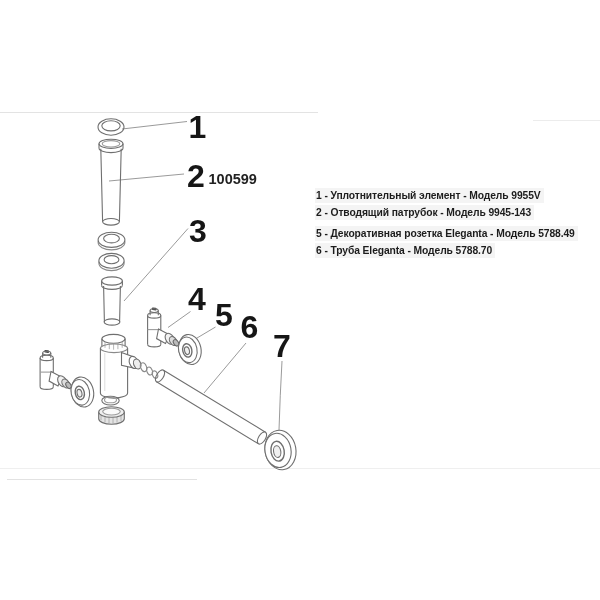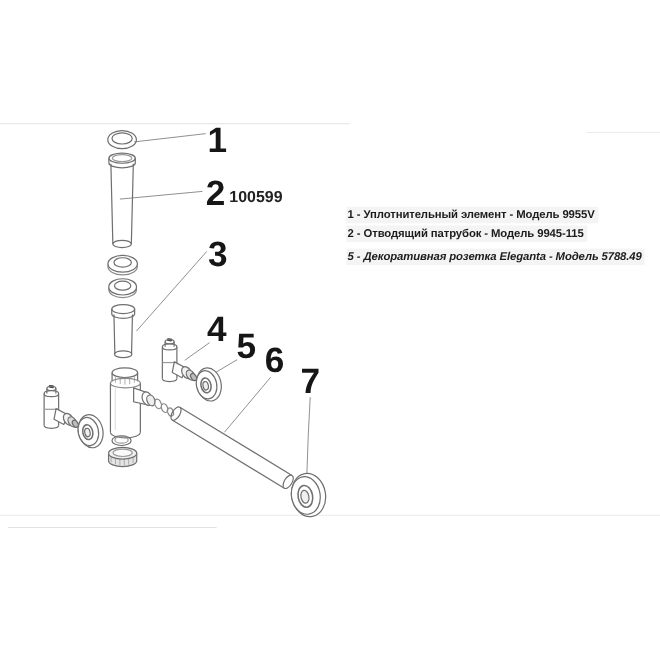--- a/index.html
+++ b/index.html
@@ -10,21 +10,21 @@
   .diagram-svg{position:absolute;left:0;top:0;}
   .parts-list{
     position:absolute;left:315px;top:188px;
   }
   .parts-list .item{
     display:table;white-space:nowrap;
     font-size:10.3px;font-weight:bold;line-height:13.4px;
     color:#1c1c1c;letter-spacing:-0.1px;
     background:#f4f4f4;padding:1px 3px 1px 1px;margin-bottom:1.2px;text-align:right;
   }
-  .parts-list .item.gap{margin-top:6px;font-style:italic;}
+  .parts-list .item.gap{margin-top:6px;}
   .callout{
     font-family:"Liberation Sans",sans-serif;
     font-weight:bold;font-size:32px;fill:#161616;
   }
   .article{
     font-family:"Liberation Sans",sans-serif;
     font-weight:bold;font-size:14.5px;fill:#222;
   }
 </style>
 </head>
@@ -164,17 +164,18 @@
       <text class="callout" x="224" y="325.5">5</text>
       <text class="callout" x="249.5" y="338">6</text>
       <text class="callout" x="282" y="357">7</text>
     </g>
 
     <text class="article" x="208.5" y="184" text-anchor="start">100599</text>
   </svg>
 
   <div class="parts-list">
     <div class="item">1 - Уплотнительный элемент - Модель 9955V</div>
-    <div class="item">2 - Отводящий патрубок - Модель 9945-115</div>
+    <div class="item">2 - Отводящий патрубок - Модель 9945-143</div>
     <div class="item gap">5 - Декоративная розетка Eleganta - Модель 5788.49</div>
+    <div class="item">6 - Труба Eleganta - Модель 5788.70</div>
   </div>
 
 </div>
 
 </body></html>

